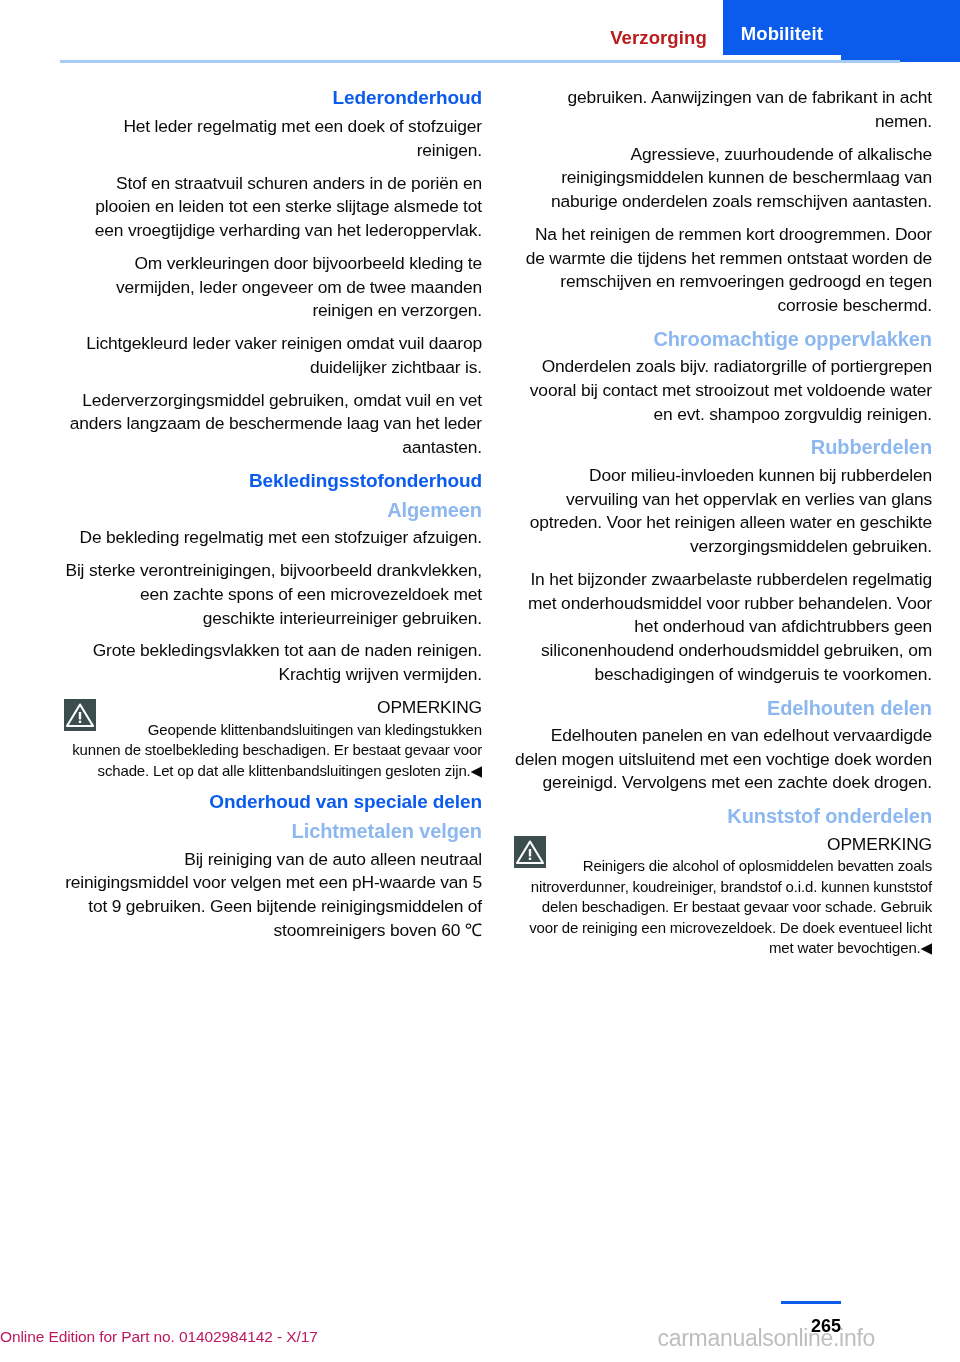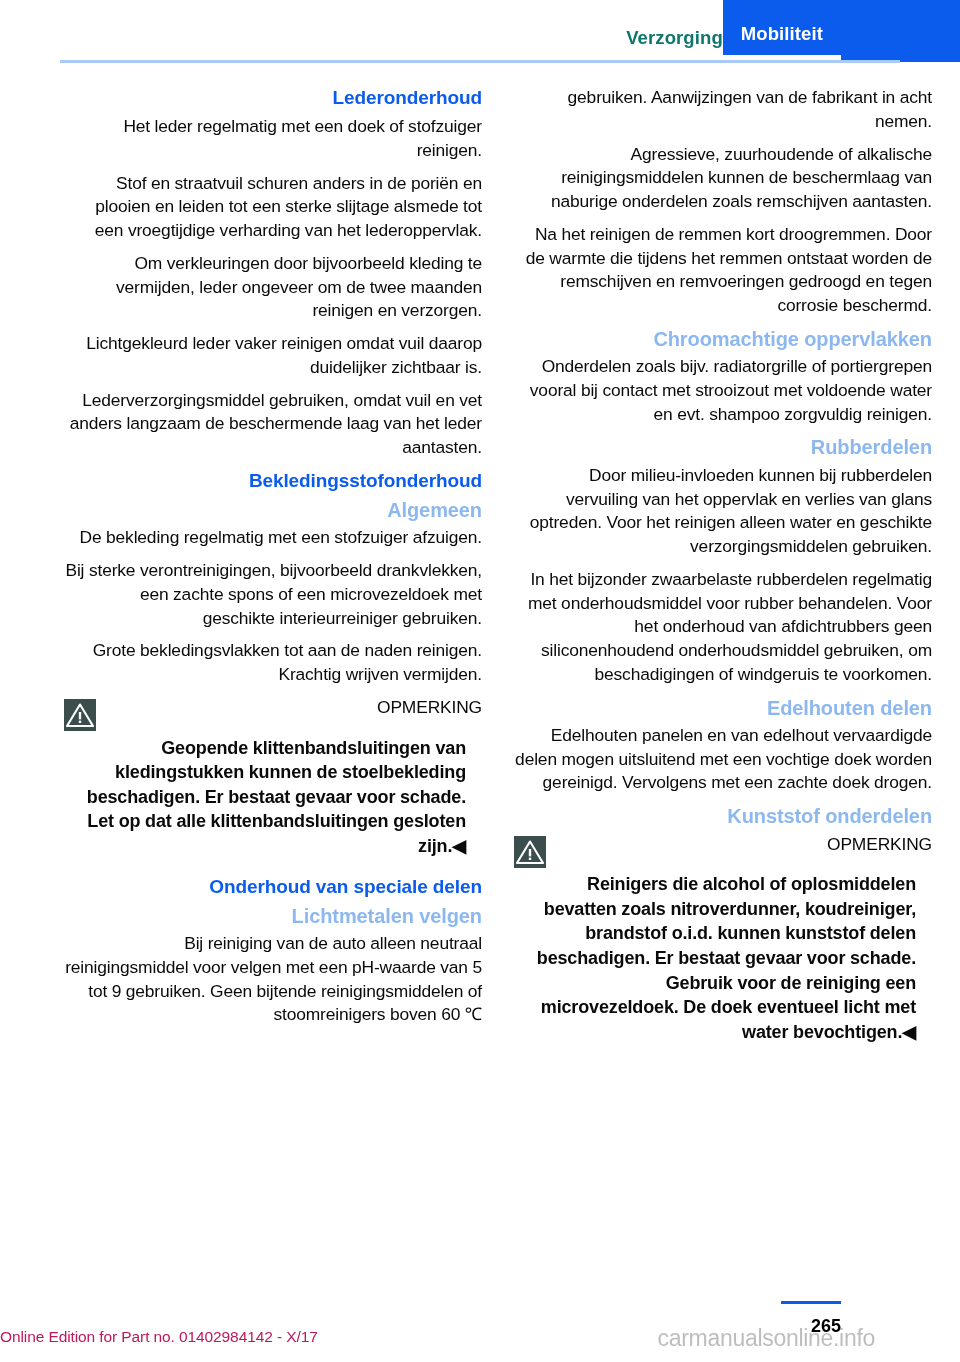--- a/index.html
+++ b/index.html
@@ -36,21 +36,22 @@
   }
   .tab {
     font-size: 18.5px;
     font-weight: bold;
     letter-spacing: 0.1px;
     padding: 29px 0 0 0;
     line-height: 1;
     white-space: nowrap;
   }
   .tab-inactive {
-    color: #0f766e;
+    color: #b91c1c;
+    padding-right: 16px;
   }
   .tab-active {
     color: #ffffff;
     background: #0b5ced;
     padding-left: 18px;
     padding-right: 18px;
     padding-top: 25px;
     padding-bottom: 11px;
     margin-right: 0;
   }
@@ -128,28 +129,27 @@
   }
   .notice-icon svg { display: block; }
   .notice-title {
     font-size: 17.4px;
     line-height: 1.365;
     margin: 0 0 0 56px;
     color: #0a0a0a;
     letter-spacing: -0.15px;
   }
   .notice-body {
-    font-size: 18px;
+    font-size: 15px;
     line-height: 1.365;
-    margin: 16px;
+    margin: 0;
     color: #0a0a0a;
     letter-spacing: -0.15px;
     word-spacing: -0.1px;
     text-indent: 0;
-    font-weight: bold;
   }
   .notice-body .lead-indent { display: inline-block; width: 56px; }
 
   
   .page-footer {
     position: absolute;
     left: 0;
     bottom: 0;
     width: 901px;
     height: 86px;

